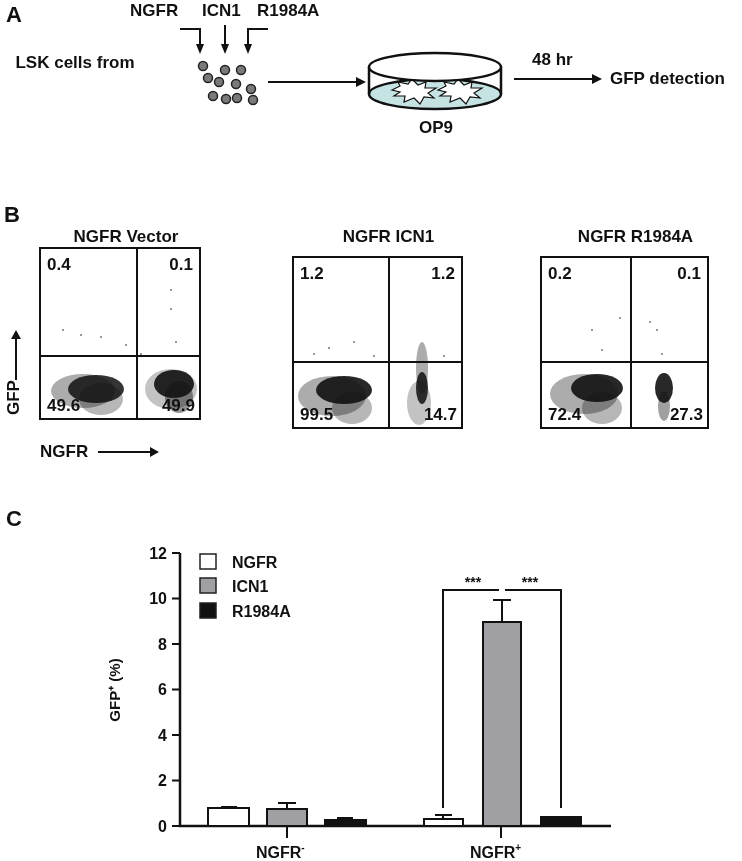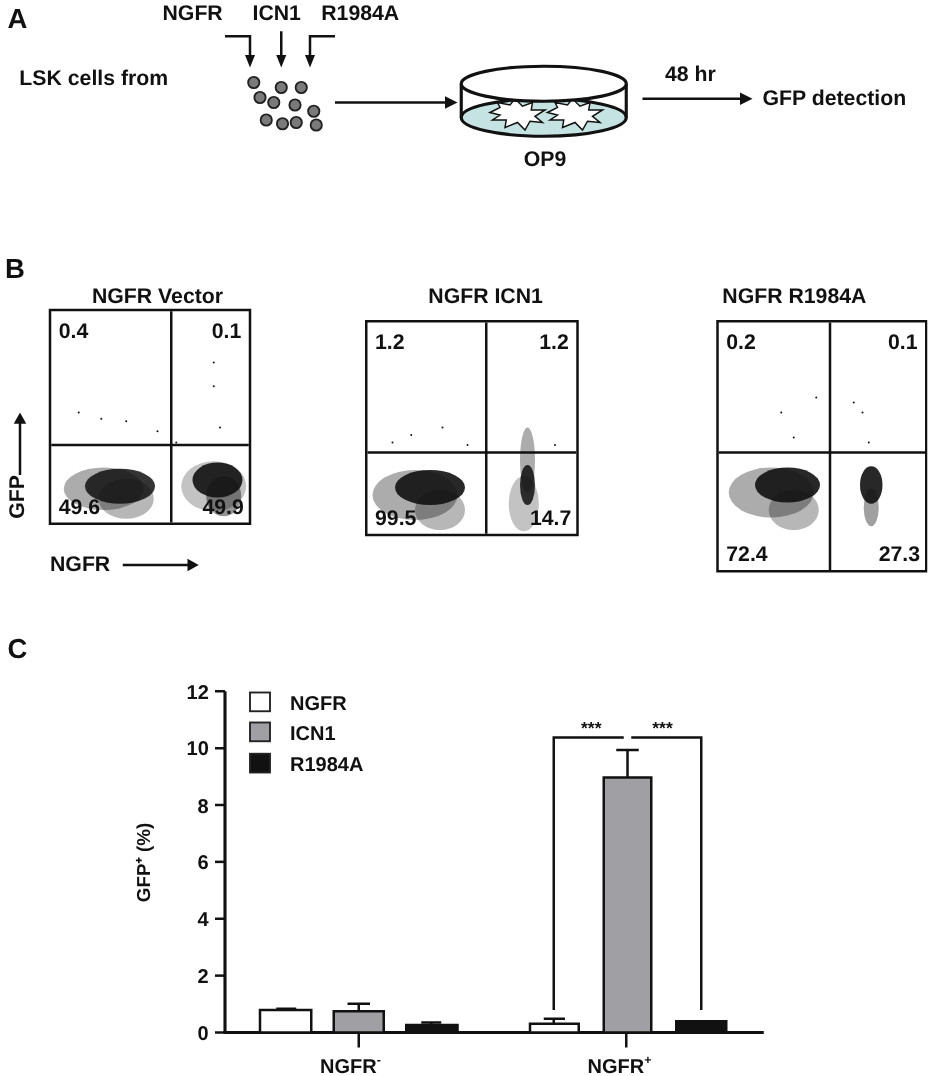--- a/index.html
+++ b/index.html
@@ -126,21 +126,21 @@
     </g>
   </svg>
   <div class="vline" style="left:94px;"></div>
   <div class="hline" style="top:103px;"></div>
   <div class="q" style="left:6px;top:6px;">1.2</div>
   <div class="q" style="right:6px;top:6px;">1.2</div>
   <div class="q" style="left:6px;bottom:2px;">99.5</div>
   <div class="q" style="right:4px;bottom:2px;">14.7</div>
 </div>
 
-<div class="facs" style="left:573px;top:256px;width:169px;height:202px;text-align:center;">
+<div class="facs" style="left:540px;top:256px;width:169px;height:173px;text-align:center;">
   <svg width="169" height="173">
     <g fill="#111">
       <ellipse cx="55" cy="130" rx="26" ry="14" opacity="0.9"></ellipse>
       <ellipse cx="42" cy="136" rx="34" ry="20" opacity="0.35"></ellipse>
       <ellipse cx="60" cy="150" rx="20" ry="16" opacity="0.3"></ellipse>
       <ellipse cx="122" cy="130" rx="9" ry="15" opacity="0.9"></ellipse>
       <ellipse cx="122" cy="148" rx="6" ry="15" opacity="0.4"></ellipse>
       <circle cx="50" cy="72" r="0.8"></circle>
         <circle cx="78" cy="60" r="0.8"></circle>
         <circle cx="60" cy="92" r="0.8"></circle>

